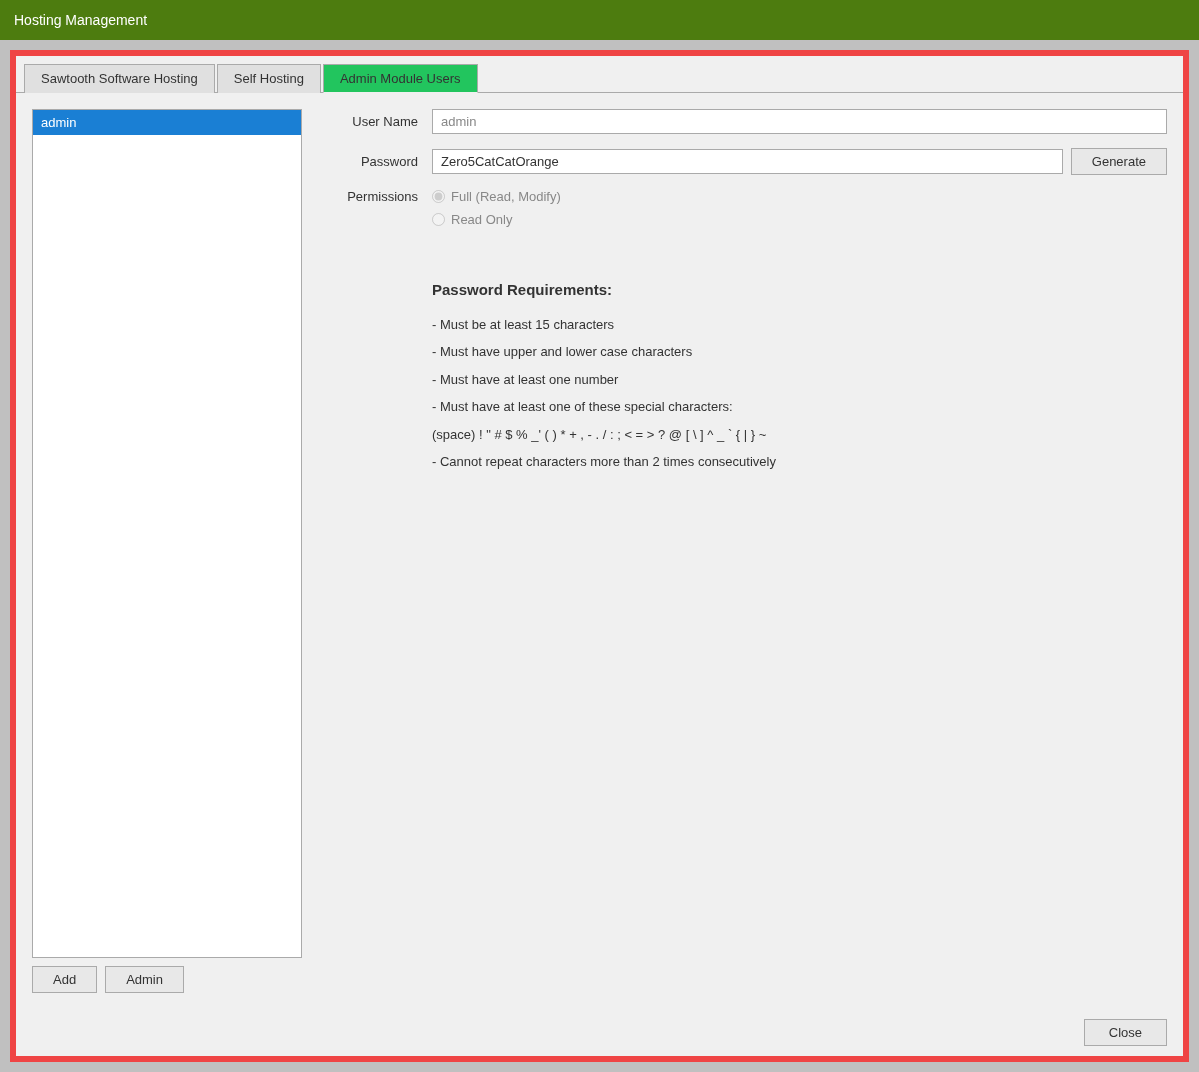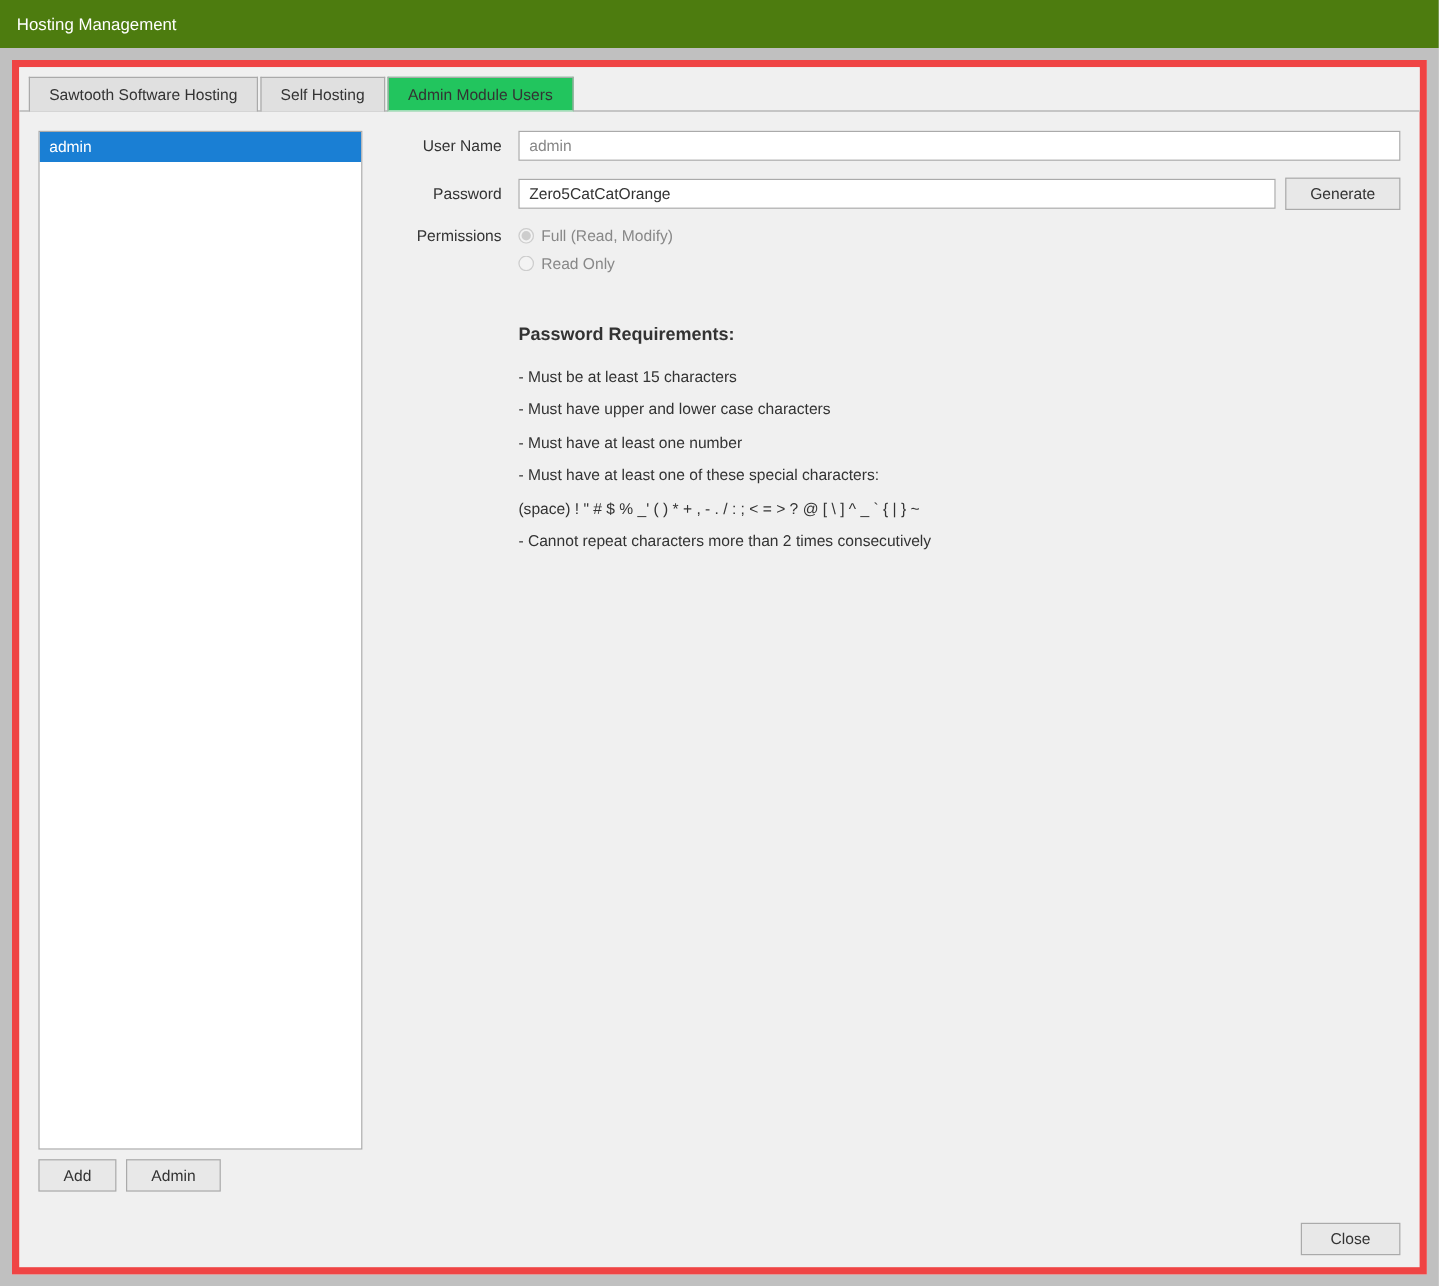--- a/index.html
+++ b/index.html
@@ -154,21 +154,21 @@
       align-items: center;
       gap: 6px;
       color: #888;
     }
     .radio-option input[type="radio"] {
       margin: 0;
       accent-color: #888;
     }
     .requirements {
       margin-left: 114px;
-      margin-top: 24px;
+      margin-top: 35px;
       line-height: 1.8;
       color: #333;
     }
     .requirements-title {
       font-size: 15px;
       font-weight: 600;
       margin-bottom: 10px;
     }
     .requirements-list {
       font-size: 13px;

